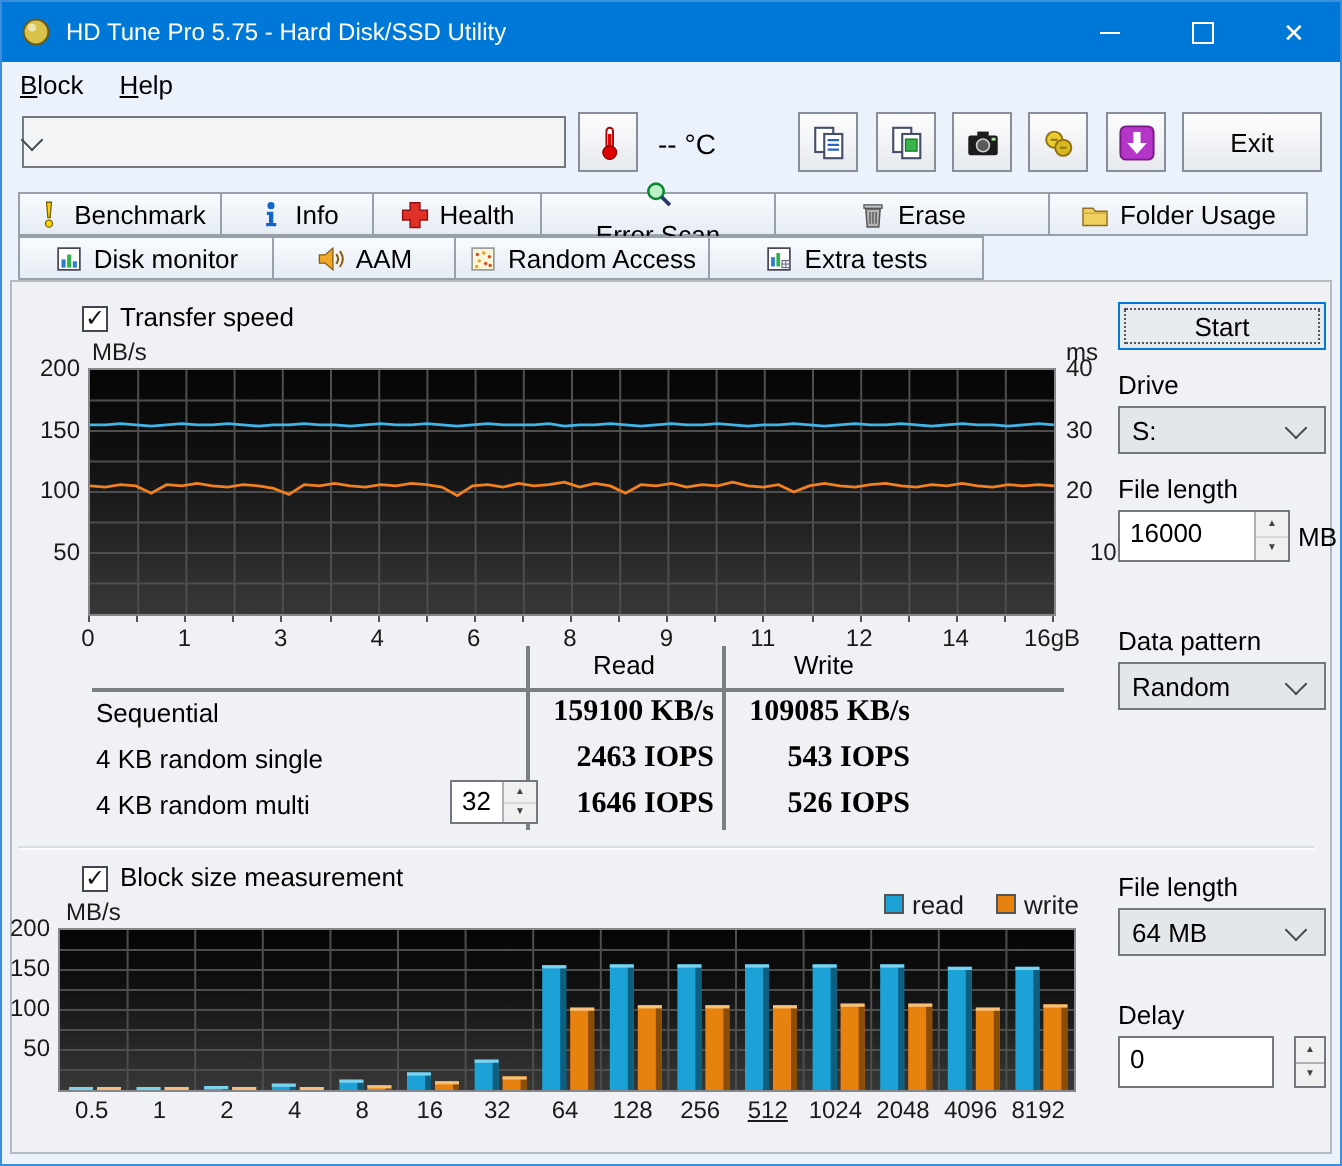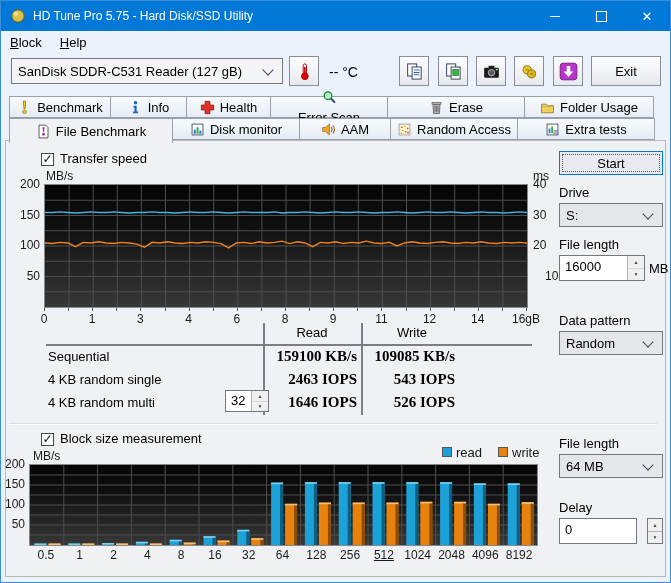--- a/index.html
+++ b/index.html
@@ -96,21 +96,20 @@
         </div>
     </div>
   </div>
 
   <div id="menubar">
     <span class="menu-item">Block</span>
     <span class="menu-item">Help</span>
   </div>
 
   <div class="combo" id="device-combo" style="left:10px;top:57px;width:272px;height:26px;">
-    <span class="ctext">SanDisk SDDR-C531 Reader (127 gB)</span>
     <span class="chev"></span>
   </div>
   <div class="tbtn" id="temp-btn" style="left:288px;top:55px;">
       <span style="display: inline-flex;">
         <svg viewBox="0 0 16 16">
           <rect x="6.9" y="1.6" width="2.8" height="8.4" rx="1.4" fill="#fff" stroke="#a00" stroke-width="0.8"></rect>
           <rect x="7.6" y="4.2" width="1.4" height="6" fill="#d00"></rect>
           <circle cx="8.3" cy="12" r="2.9" fill="#d00" stroke="#800" stroke-width="0.5"></circle>
         </svg>
       </span>
@@ -171,30 +170,20 @@
         <span style="display: inline-flex;">
           <svg viewBox="0 0 16 16">
             <path d="M1.6 4.4h5.2l1.4 1.6h6.2v7.6H1.6z" fill="#f0d060" stroke="#93701d" stroke-width="0.8"></path>
             <path d="M1.6 7h12.8" stroke="#c7a93b" stroke-width="0.7"></path>
           </svg>
         </span>
         <span>Folder Usage</span>
       </div>
     </div>
   <div id="tabs-row2">
-      <div class="tab active" style="width: 164px;">
-        <span style="display: inline-flex;">
-          <svg viewBox="0 0 16 16">
-            <path d="M3.2 1.2h7.2l2.4 2.4v11.2H3.2z" fill="#fff" stroke="#444" stroke-width="0.9"></path>
-            <path d="M7 3.4h2.1l-.6 5.4h-.9z" fill="#b012b0"></path>
-            <circle cx="8" cy="11" r="1.4" fill="#b012b0"></circle>
-          </svg>
-        </span>
-        <span>File Benchmark</span>
-      </div>
       <div class="tab" style="width: 128px;">
         <span style="display: inline-flex;">
           <svg viewBox="0 0 16 16">
             <rect x="2.2" y="2.2" width="11.6" height="11.6" fill="#fff" stroke="#445" stroke-width="0.9"></rect>
             <rect x="4" y="8.2" width="2.2" height="4.4" fill="#2a7fd4"></rect>
             <rect x="7" y="5.6" width="2.2" height="7" fill="#35b04a"></rect>
             <rect x="10" y="9.2" width="2.2" height="3.4" fill="#2a7fd4"></rect>
           </svg>
         </span>
         <span>Disk monitor</span>

